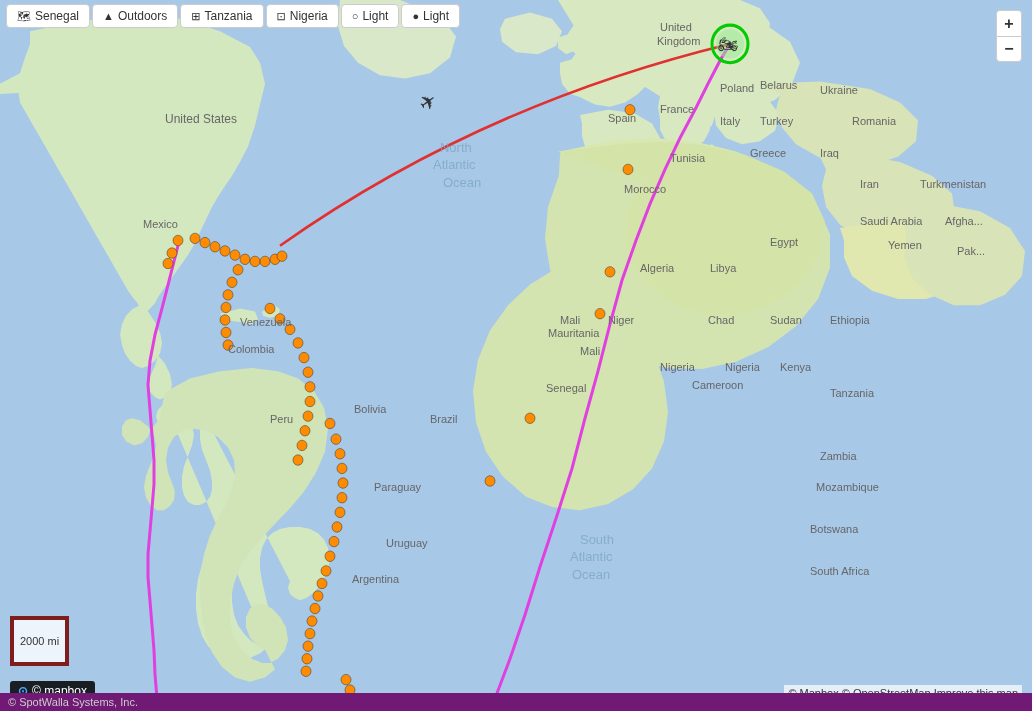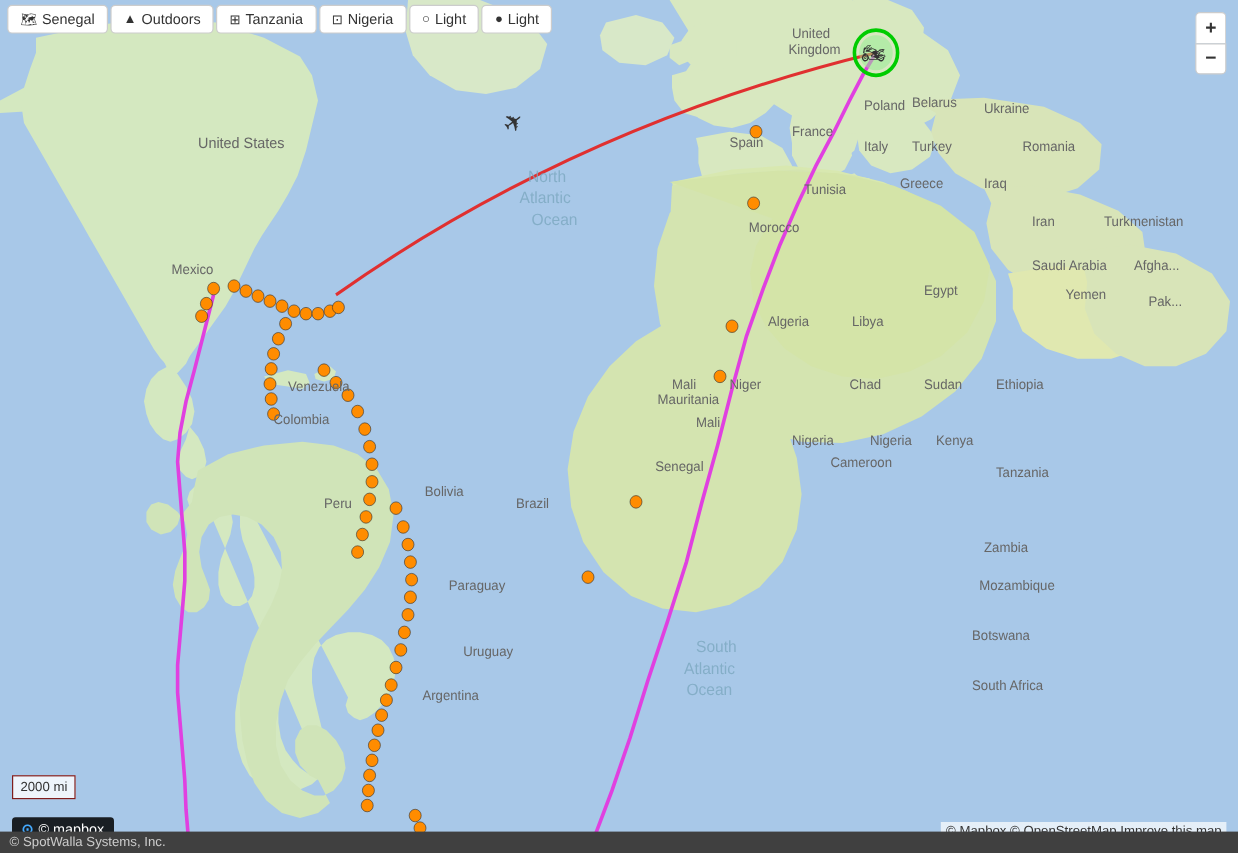--- a/index.html
+++ b/index.html
@@ -73,22 +73,22 @@
     .zoom-btn:first-child { border-radius: 4px 4px 0 0; border-bottom: none; }
     .zoom-btn:last-child { border-radius: 0 0 4px 4px; }
 
     
     #scale-bar {
       position: absolute;
       bottom: 45px;
       left: 10px;
       z-index: 100;
       background: rgba(255,255,255,0.8);
-      padding: 3px 6px;
-      border: 1px solid #7f1d1d;
+      padding: 15px 6px;
+      border: 4px solid #7f1d1d;
       font-size: 11px;
       color: #333;
     }
 
     
     #mapbox-logo {
       position: absolute;
       bottom: 10px;
       left: 10px;
       z-index: 100;
@@ -113,21 +113,21 @@
       background: rgba(255,255,255,0.7);
       padding: 2px 4px;
     }
 
     
     #spotwalla-credit {
       position: absolute;
       bottom: 0;
       left: 0;
       right: 0;
-      background: #404040;
+      background: #701a75;
       color: #ccc;
       font-size: 11px;
       padding: 3px 8px;
       z-index: 100;
     }
   </style>
 </head>
 <body>
 
 <div id="map-container">

